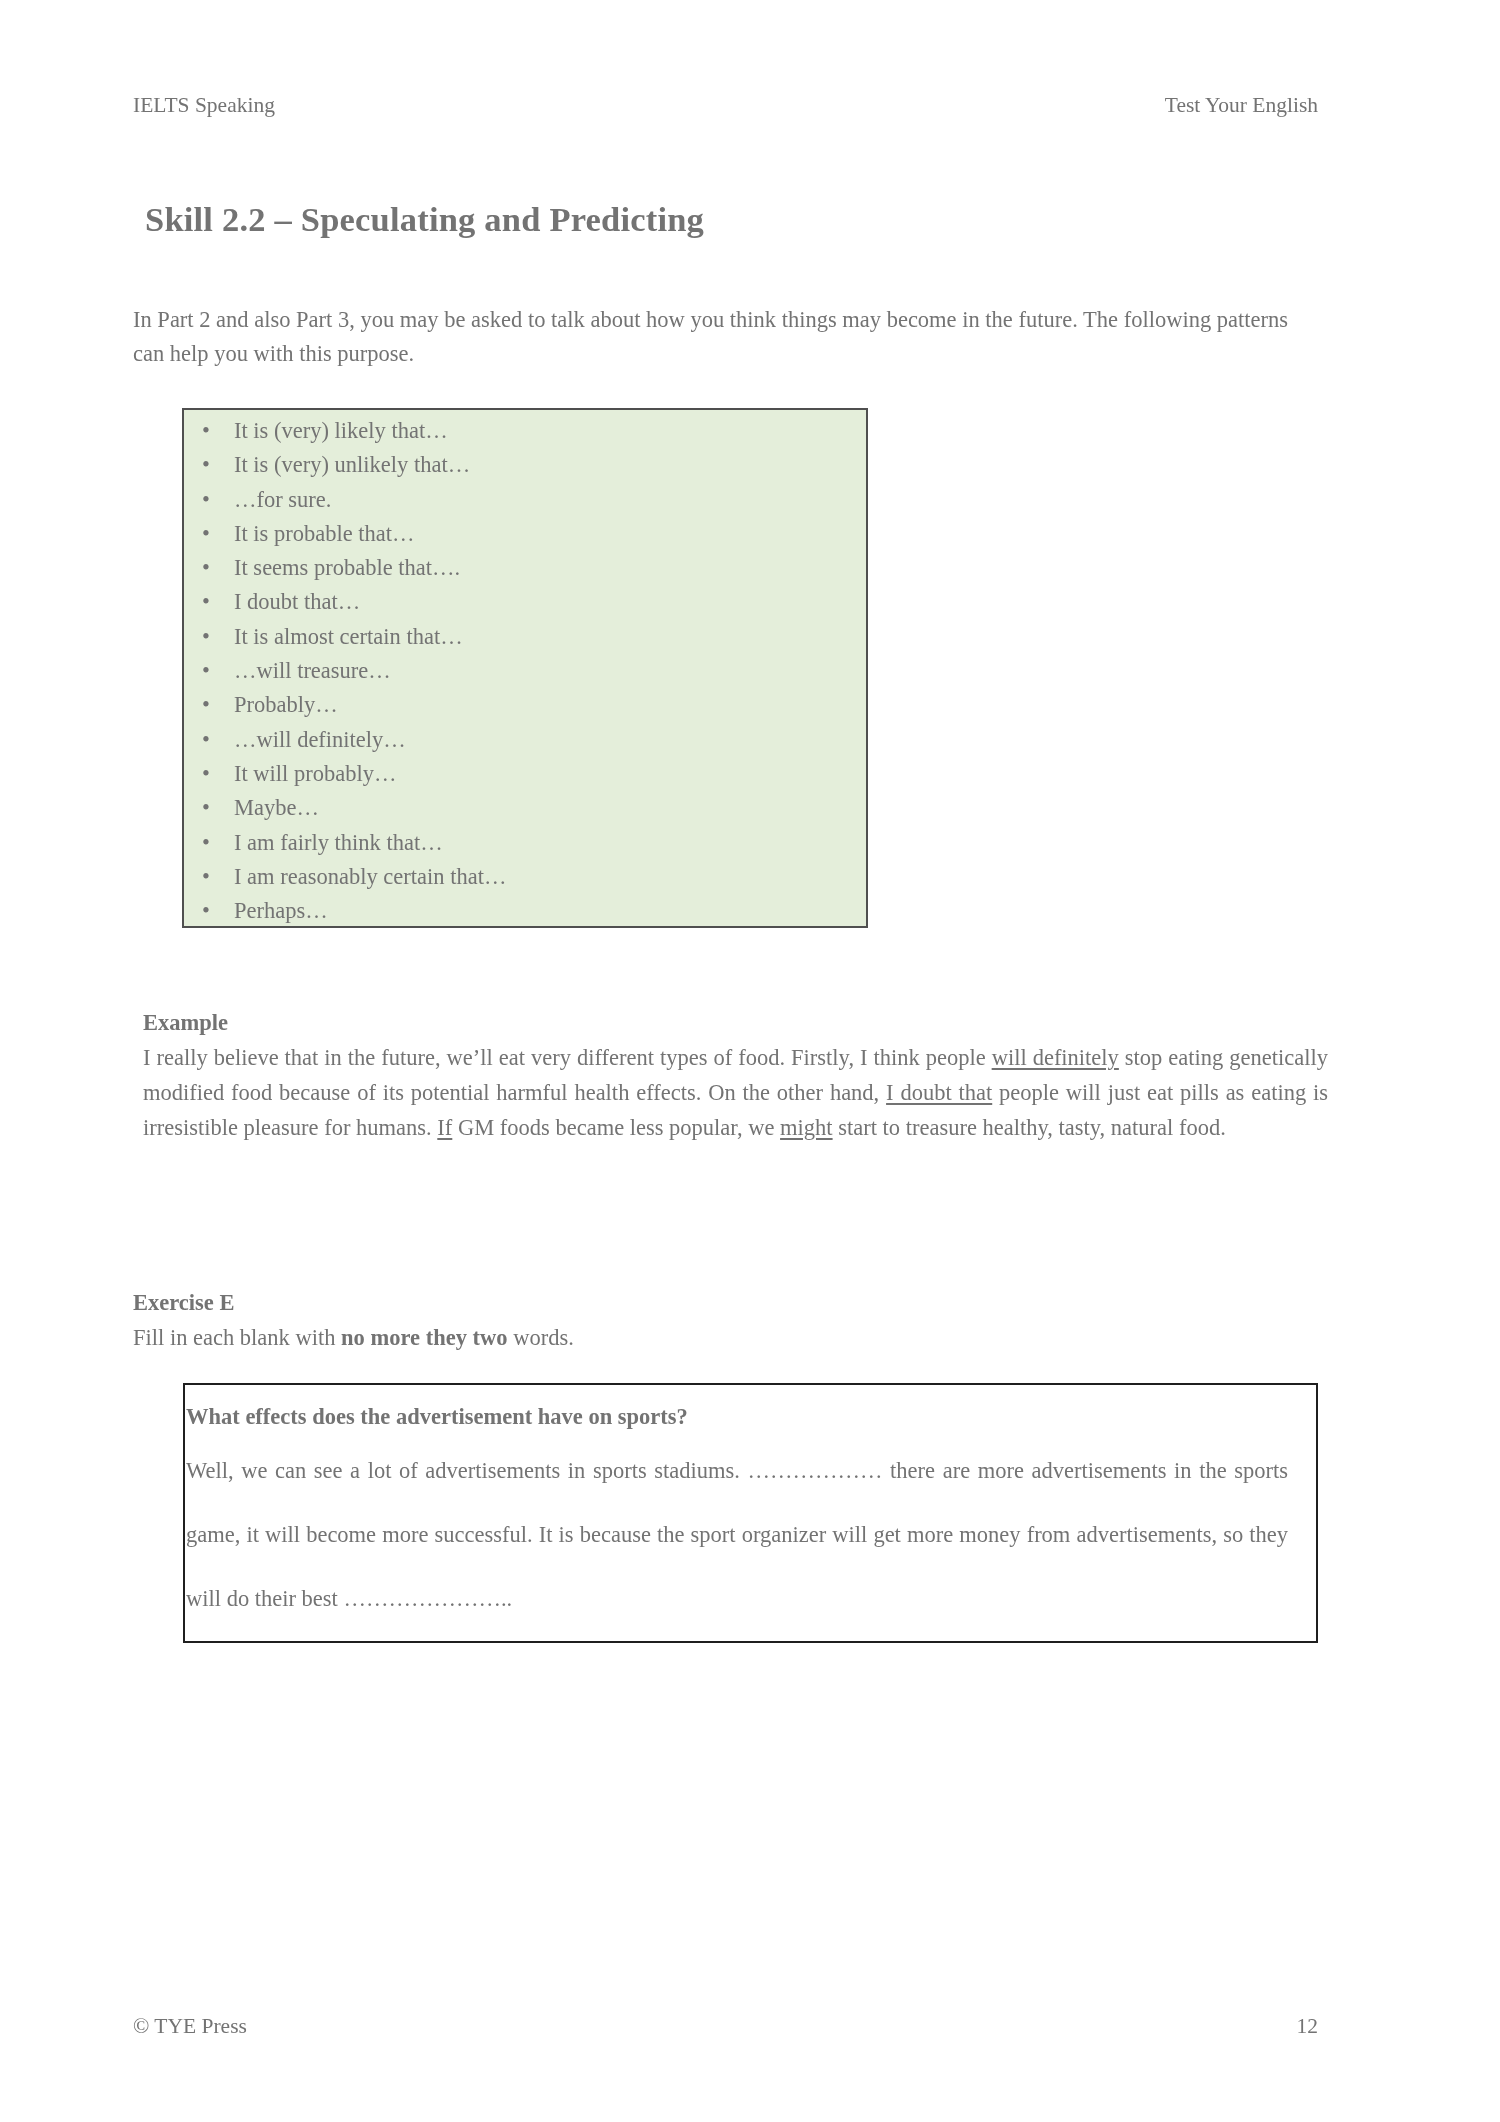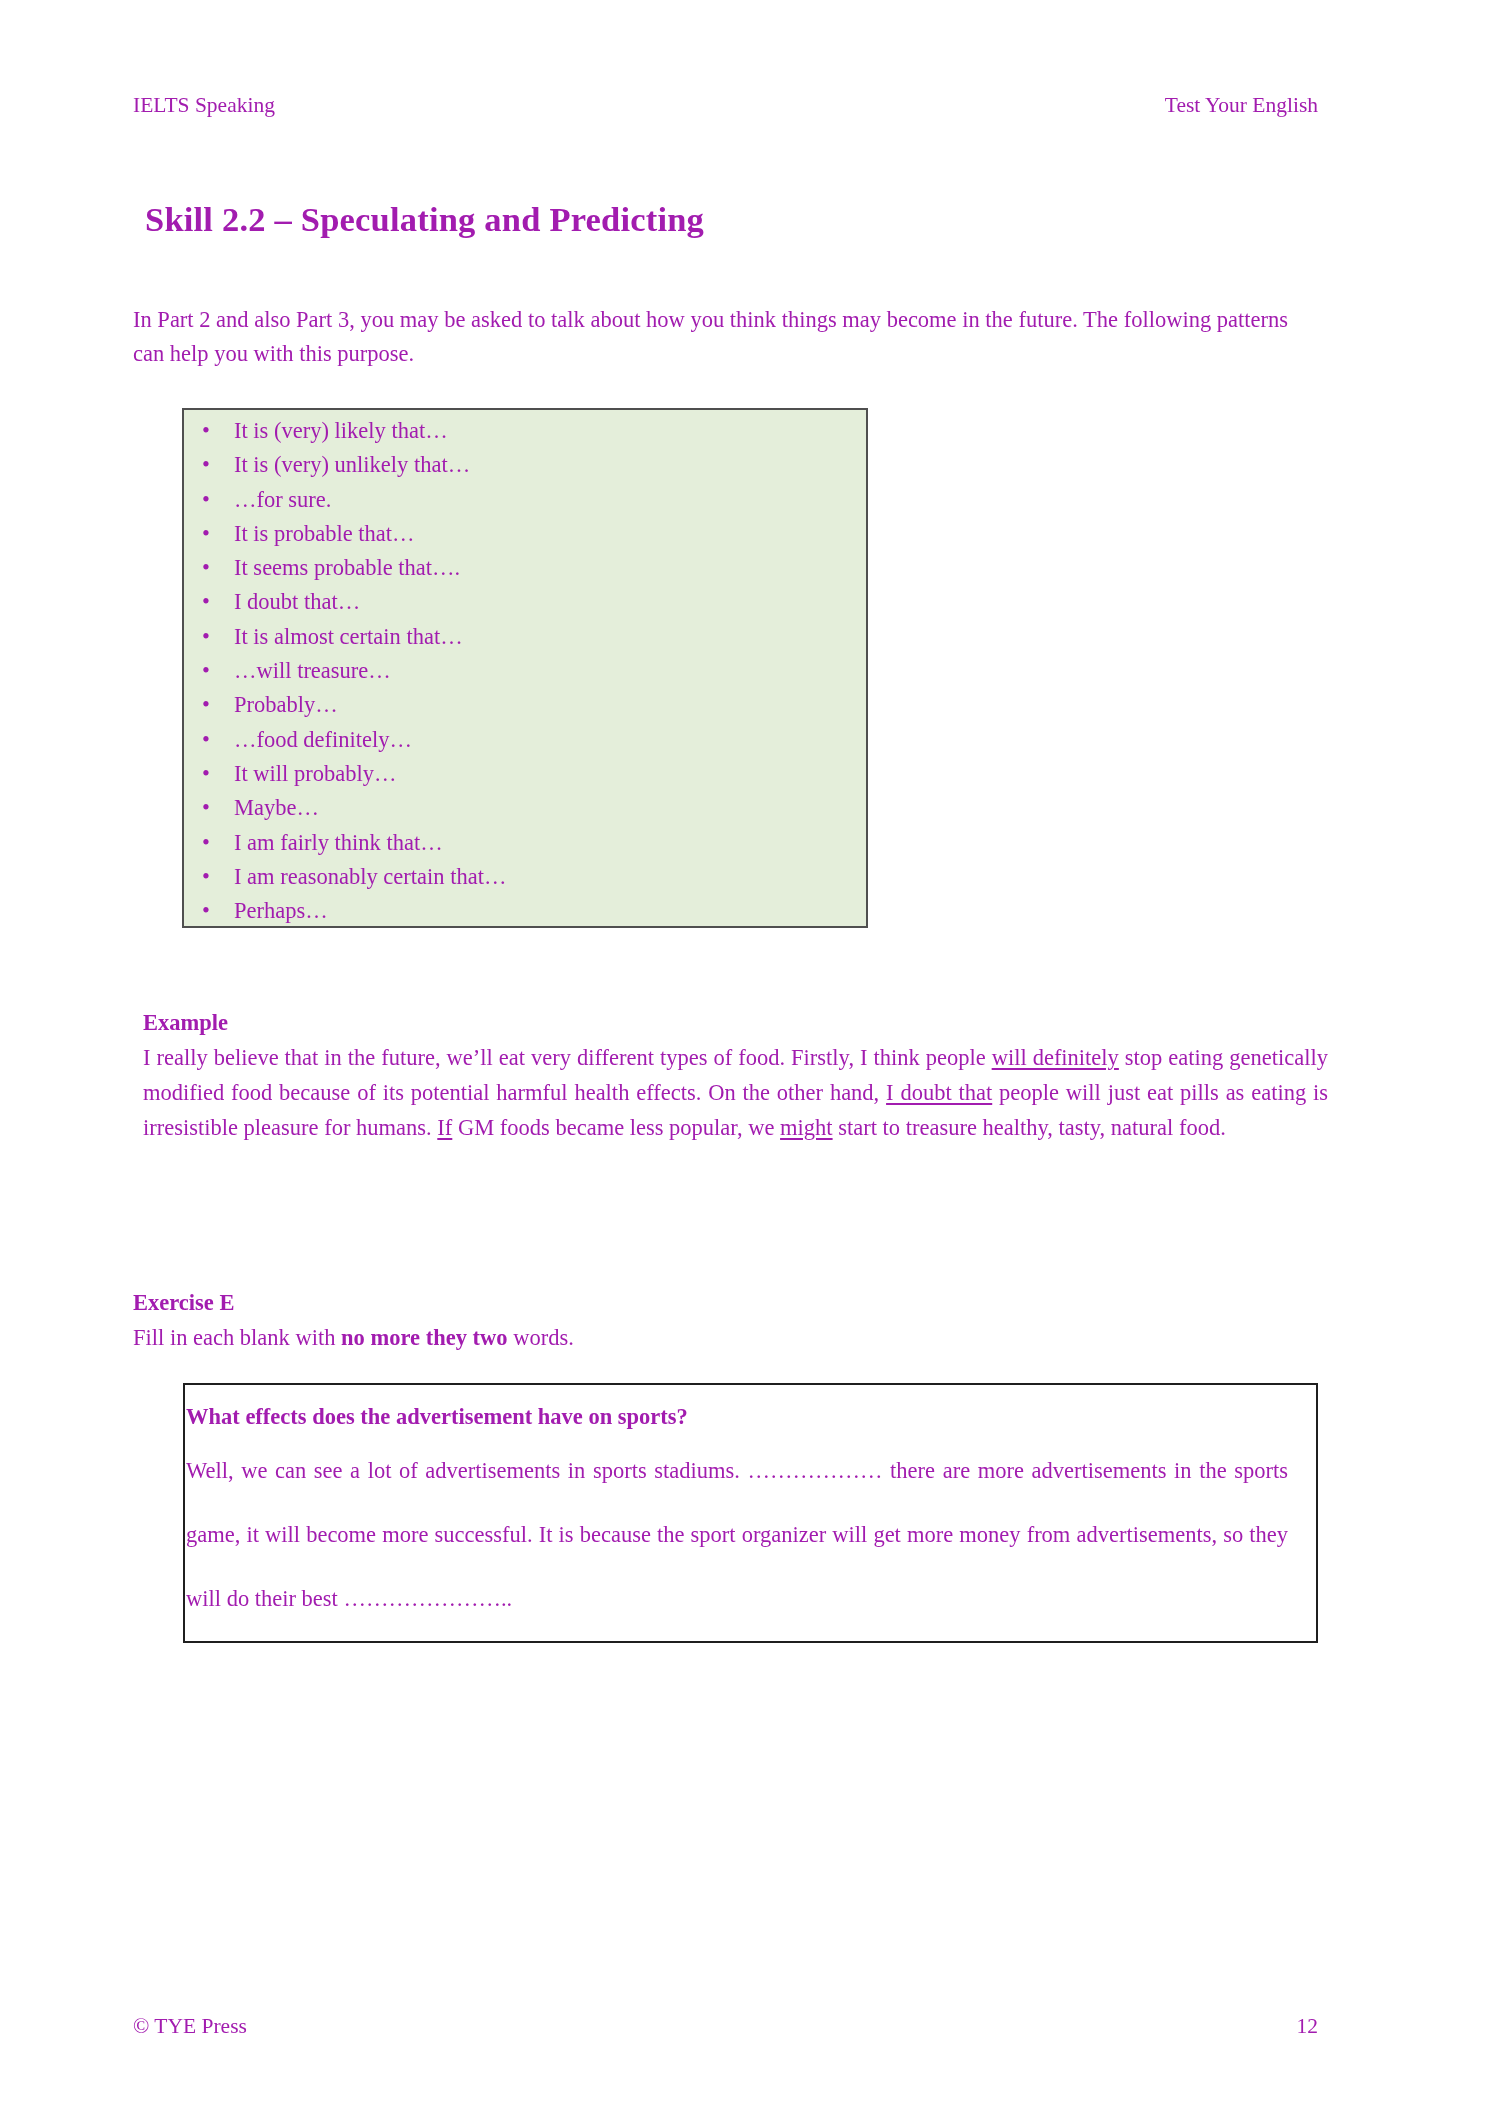--- a/index.html
+++ b/index.html
@@ -97,21 +97,21 @@
     top: 2013px; left: 133px; width: 1185px;
     display: flex; justify-content: space-between;
     font-size: 21.5px; line-height: 26px;
   }
   .u { text-decoration: underline; text-underline-offset: 3px; }
   .b { font-weight: bold; }
 </style>
 </head>
 <body>
 
-<div class="page" style="color: #a21caf; text-decoration: underline;">
+<div class="page" style="color: #737373; text-decoration: underline;">
 
   <div class="pg-header">
     <span>IELTS Speaking</span>
     <span>Test Your English</span>
   </div>
 
   <h1 class="title">Skill 2.2 – Speculating and Predicting</h1>
 
   <p class="intro">In Part 2 and also Part 3, you may be asked to talk about how you think things may become in the future. The following patterns can help you with this purpose.</p>
 
@@ -119,21 +119,21 @@
     <ul>
         <li>It is (very) likely that…</li>
         <li>It is (very) unlikely that…</li>
         <li>…for sure.</li>
         <li>It is probable that…</li>
         <li>It seems probable that….</li>
         <li>I doubt that…</li>
         <li>It is almost certain that…</li>
         <li>…will treasure…</li>
         <li>Probably…</li>
-        <li>…food definitely…</li>
+        <li>…will definitely…</li>
         <li>It will probably…</li>
         <li>Maybe…</li>
         <li>I am fairly think that…</li>
         <li>I am reasonably certain that…</li>
         <li>Perhaps…</li>
       </ul>
   </div>
 
   <div class="example-block">
     <div class="section-heading">Example</div>

